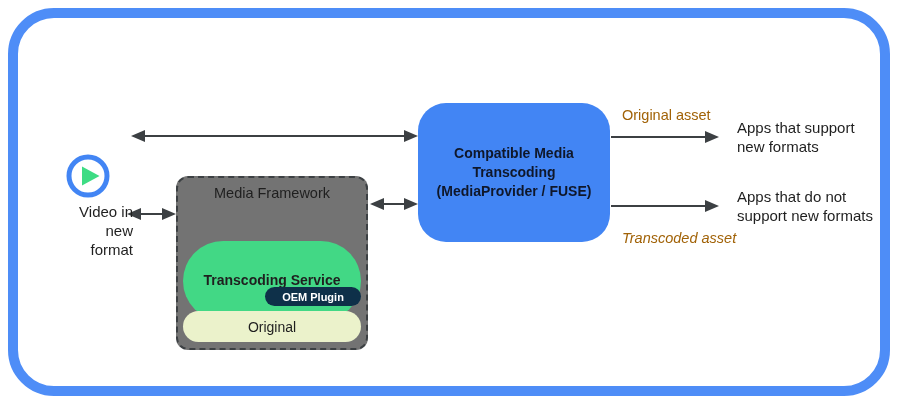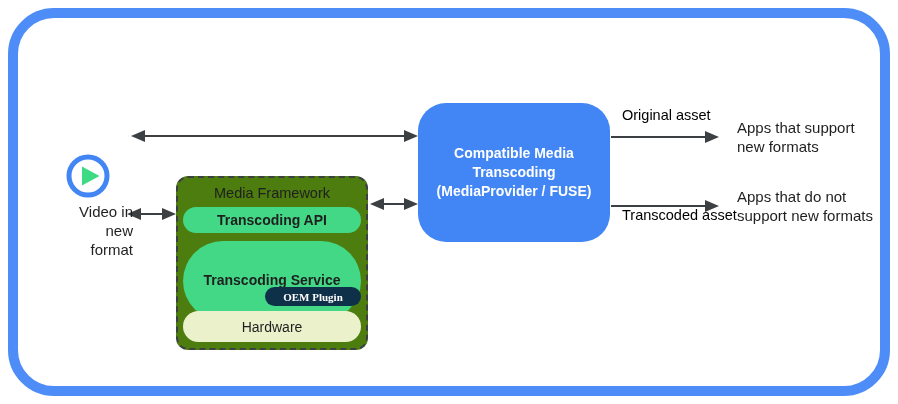--- a/index.html
+++ b/index.html
@@ -41,21 +41,21 @@
     line-height: 19px;
     white-space: pre-line;
   }
   .fw-box {
     position: absolute;
     left: 176px; top: 176px;
     width: 192px; height: 174px;
     border: 2px dashed #3C4043;
     border-radius: 12px;
     box-sizing: border-box;
-    background: #4d7c0f;
+    background: #737373;
   }
   .fw-title {
     position: absolute;
     left: 0; top: 7px;
     width: 100%;
     text-align: center;
     font-size: 14.5px;
   }
   .pill {
     position: absolute;
@@ -83,51 +83,50 @@
     right: 5px; top: 109px;
     width: 96px; height: 19px;
     background: #0E3049;
     color: #ffffff;
     font-size: 11px;
     font-weight: bold;
     border-radius: 999px;
     display: flex;
     align-items: center;
     justify-content: center;
-    font-family: Liberation Serif, serif;
   }
   .pill-hw {
     top: 133px; height: 31px;
     background: #EBF2CB;
     font-weight: normal;
   }
   .blue-box {
     position: absolute;
     left: 418px; top: 103px;
     width: 192px; height: 139px;
     background: #4285F4;
     border-radius: 28px;
-    color: #ffffff;
+    color: #0f172a;
     font-weight: bold;
     font-size: 14px;
     line-height: 19px;
     text-align: center;
     display: flex;
     align-items: center;
     justify-content: center;
     white-space: pre-line;
   }
   .flow-label {
     position: absolute;
-    color: #000000;
+    color: #a16207;
     font-size: 14.5px;
     white-space: nowrap;
   }
   .lbl-original { left: 622px; top: 107px; }
-  .lbl-transcoded { left: 622px; top: 207px; }
+  .lbl-transcoded { left: 622px; top: 230px; font-style: italic; }
   .apps-label {
     position: absolute;
     font-size: 15px;
     line-height: 19px;
     white-space: pre-line;
   }
   .apps-support { left: 737px; top: 118px; }
   .apps-nosupport { left: 737px; top: 187px; }
 </style>
 </head>
@@ -176,26 +175,25 @@
       <polygon points="16,12.5 33.5,22 16,31.5" fill="#3DDC84"></polygon>
     </svg>
   </div>
 
   <div class="video-label">Video in
 new
 format</div>
 
   <div class="fw-box">
     <div class="fw-title">Media Framework</div>
-    <div class="pill pill-api">Transcoding API</div>
     <div class="pill pill-service">
       <span>Transcoding Service</span>
     </div>
     <div class="pill-oem">OEM Plugin</div>
-    <div class="pill pill-hw">Hardware</div>
+    <div class="pill pill-hw">Original</div>
   </div>
 
   <div class="blue-box">Compatible Media
 Transcoding
 (MediaProvider / FUSE)</div>
 
   <div class="flow-label lbl-original">Original asset</div>
   <div class="flow-label lbl-transcoded">Transcoded asset</div>
 
   <div class="apps-label apps-nosupport">Apps that do not

